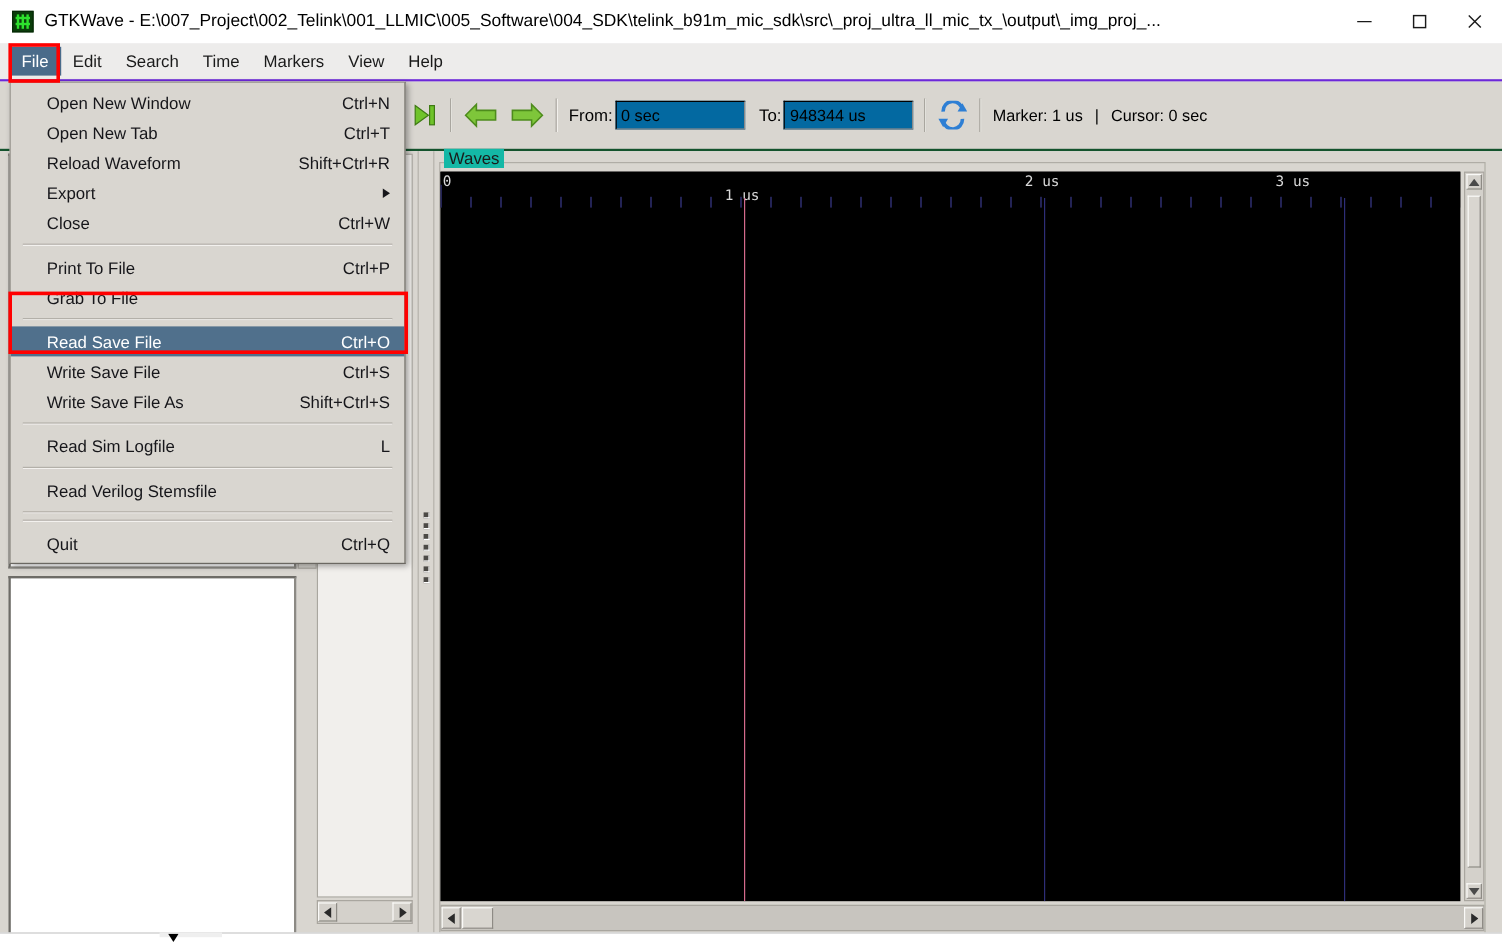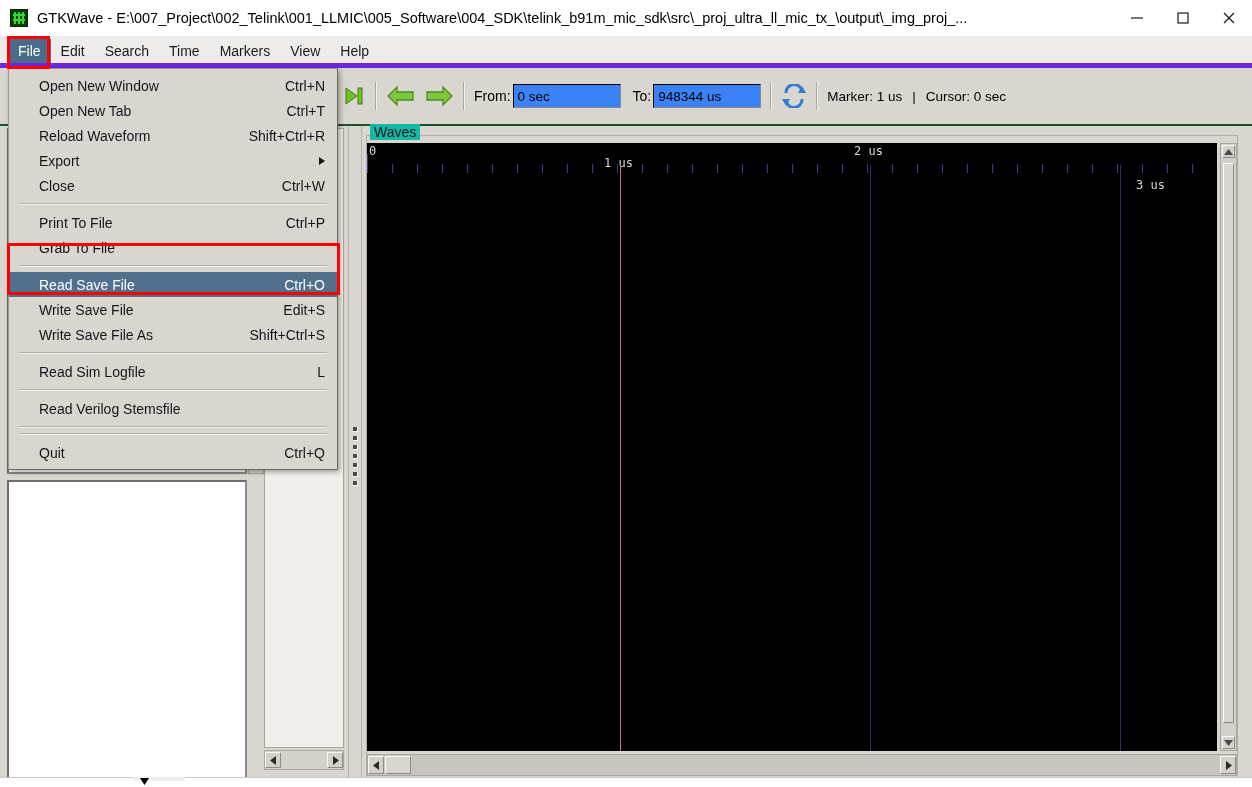--- a/index.html
+++ b/index.html
@@ -59,24 +59,24 @@
     flex: 0 0 auto;
   }
   .winbtn svg { display: block; }
 
   
   #menubar {
     position: absolute;
     left: 0; top: 36px;
     width: 1252px; height: 32px;
     background: #edeceb;
-    border-bottom: 5px solid #6d28d9;
-    box-sizing: border-box;
-    display: flex;
-    align-items: flex-end;
+    border-bottom: 2px solid #6d28d9;
+    box-sizing: border-box;
+    display: flex;
+    align-items: center;
     padding-left: 8px;
   }
   .menutitle {
     padding: 4px 10px;
     font-size: 14px;
     color: #1a1a1a;
     white-space: nowrap;
   }
   .menutitle.active {
     background: #4a6b8a;
@@ -103,21 +103,21 @@
   }
   .tb-icon { flex: 0 0 auto; display: flex; align-items: center; }
   .fieldlbl {
     font-size: 14px;
     margin-right: 2px;
     white-space: nowrap;
     flex: 0 0 auto;
   }
   .tbfield {
     height: 24px;
-    background: #3b82f6;
+    background: #0369a1;
     border: 1px solid #000000;
     border-right-color: #8a8a8a;
     border-bottom-color: #8a8a8a;
     box-sizing: border-box;
     font-family: "Liberation Sans", sans-serif;
     font-size: 13.5px;
     padding: 0 4px;
     display: flex;
     align-items: center;
     flex: 0 0 auto;
@@ -571,21 +571,21 @@
           <div class="ruler-tick minor" style="left: 675px;"></div>
           <div class="ruler-tick minor" style="left: 700px;"></div>
           <div class="ruler-tick minor" style="left: 725px;"></div>
           <div class="ruler-tick minor" style="left: 750px;"></div>
           <div class="ruler-tick minor" style="left: 775px;"></div>
           <div class="ruler-tick minor" style="left: 800px;"></div>
           <div class="ruler-tick minor" style="left: 825px;"></div>
           <div class="ruler-label" style="left: 2px;">0</div>
           <div class="ruler-label" style="left: 237px; margin-top: 12px;">1 us</div>
           <div class="ruler-label" style="left: 487px;">2 us</div>
-          <div class="ruler-label" style="left: 769px; margin-top: 34px;">3 us</div>
+          <div class="ruler-label" style="left: 696px;">3 us</div>
         </div>
       <div id="grid-layer">
           <div class="markerline" style="left: 253px;"></div>
           <div class="gridline" style="left: 503px;"></div>
           <div class="gridline" style="left: 753px;"></div>
         </div>
     </div>
 
     <div id="wave-vscroll">
       <div class="arrowbtn" style="width:13px;height:13px;margin-top:1px;">
@@ -647,21 +647,21 @@
     <div class="mi">
       <span class="mi-label">Grab To File</span>
     </div>
     <div class="mi-sep"></div>
     <div class="mi selected">
       <span class="mi-label">Read Save File</span>
       <span class="mi-accel">Ctrl+O</span>
     </div>
     <div class="mi">
       <span class="mi-label">Write Save File</span>
-      <span class="mi-accel">Edit+S</span>
+      <span class="mi-accel">Ctrl+S</span>
     </div>
     <div class="mi">
       <span class="mi-label">Write Save File As</span>
       <span class="mi-accel">Shift+Ctrl+S</span>
     </div>
     <div class="mi-sep"></div>
     <div class="mi">
       <span class="mi-label">Read Sim Logfile</span>
       <span class="mi-accel">L</span>
     </div>

